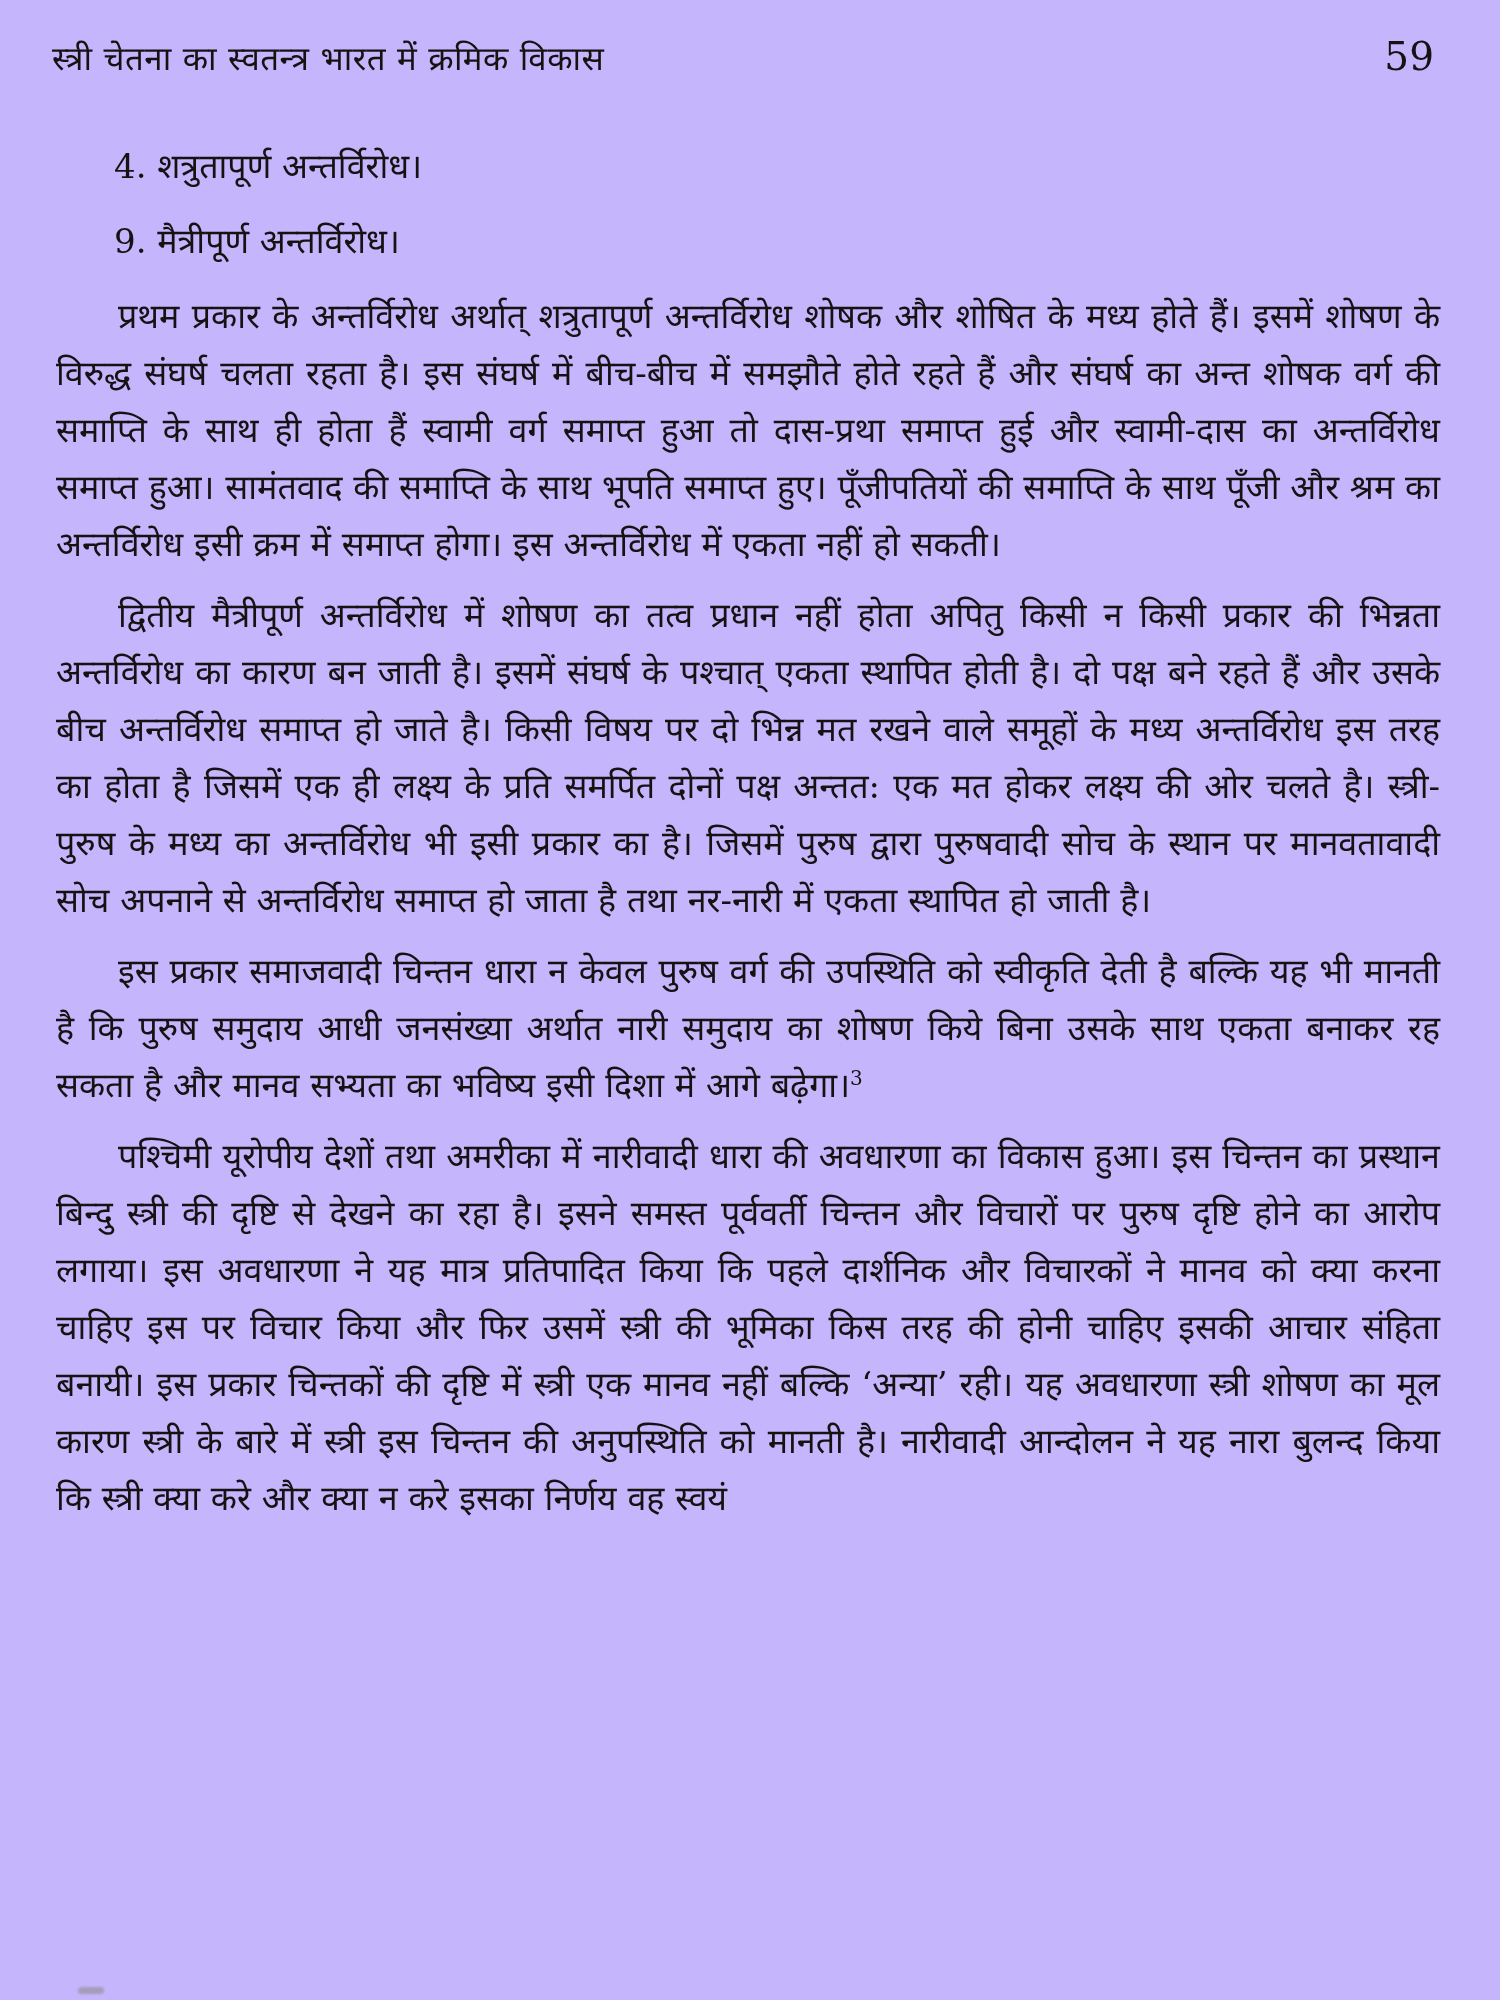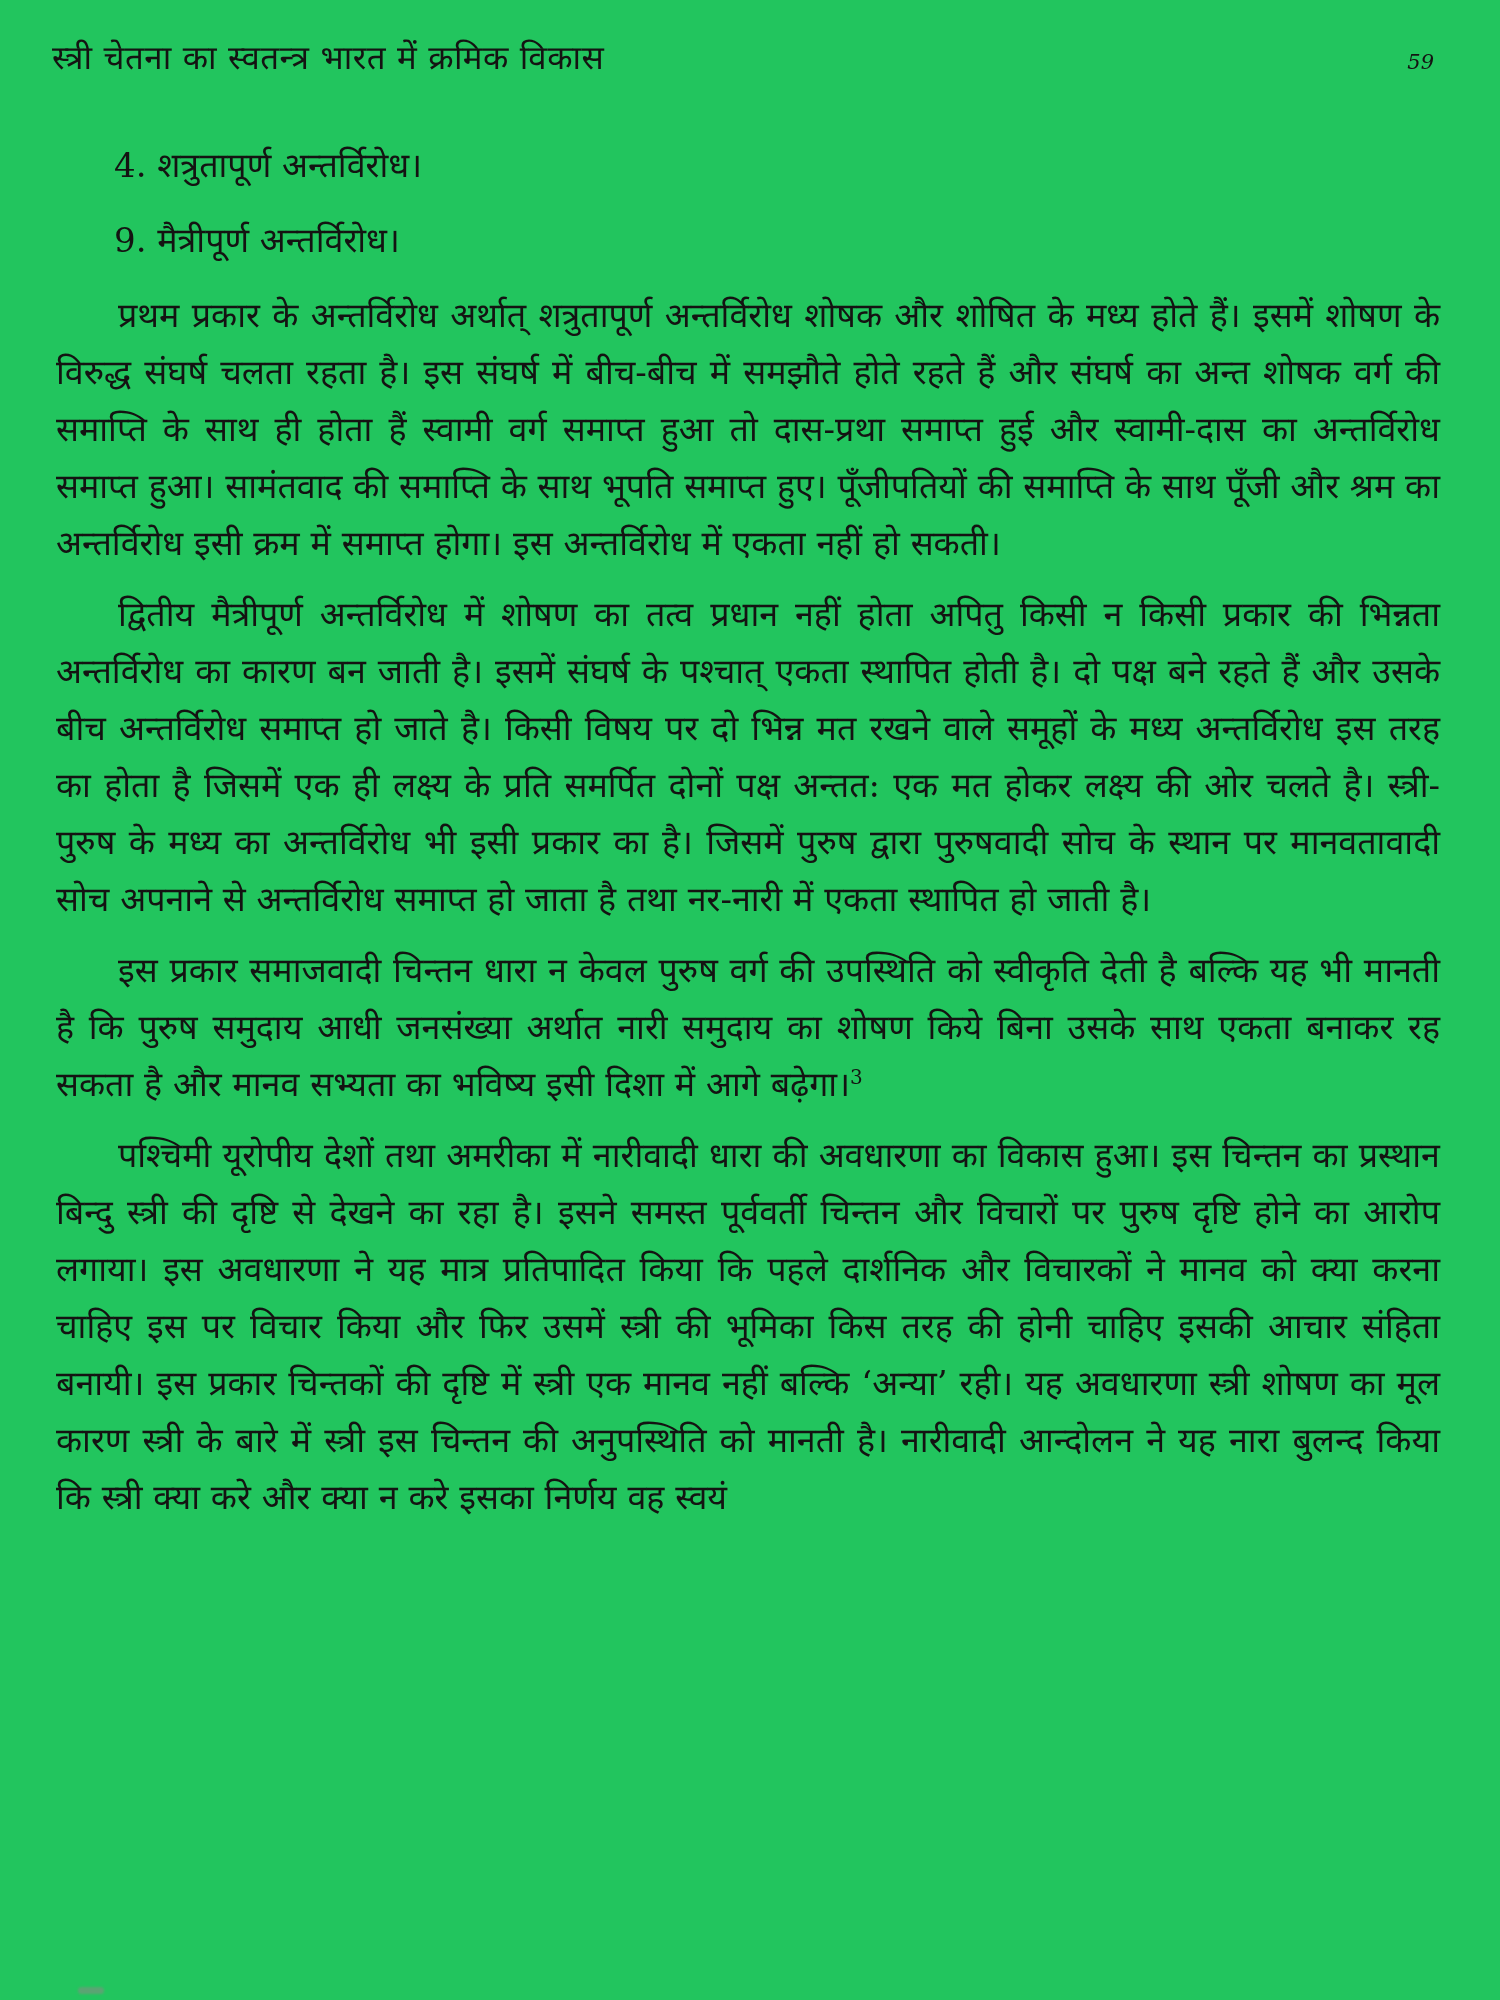--- a/index.html
+++ b/index.html
@@ -5,41 +5,40 @@
   html, body {
     margin: 0;
     padding: 0;
     background: #e9e7e1;
   }
   .page {
     position: relative;
     width: 1500px;
     height: 2000px;
     margin: 0 auto;
-    background: #22c55e;
+    background: #c4b5fd;
     color: #141312;
     box-sizing: border-box;
     padding: 34px 60px 0 52px;
     font-family: "DejaVu Serif", "Liberation Serif", serif;
     overflow: hidden;
   }
   .page-header {
     display: flex;
     justify-content: space-between;
     align-items: baseline;
     font-size: 33px;
     margin-bottom: 58px;
   }
   .running-title {
     letter-spacing: 0.5px;
   }
   .page-number {
-    font-size: 21px;
+    font-size: 39px;
     padding-right: 6px;
-    font-style: italic;
   }
   .page-body {
     font-size: 34px;
     line-height: 57px;
   }
   .list {
     margin: 0 0 10px 0;
   }
   .list-item {
     margin: 0 0 18px 62px;

